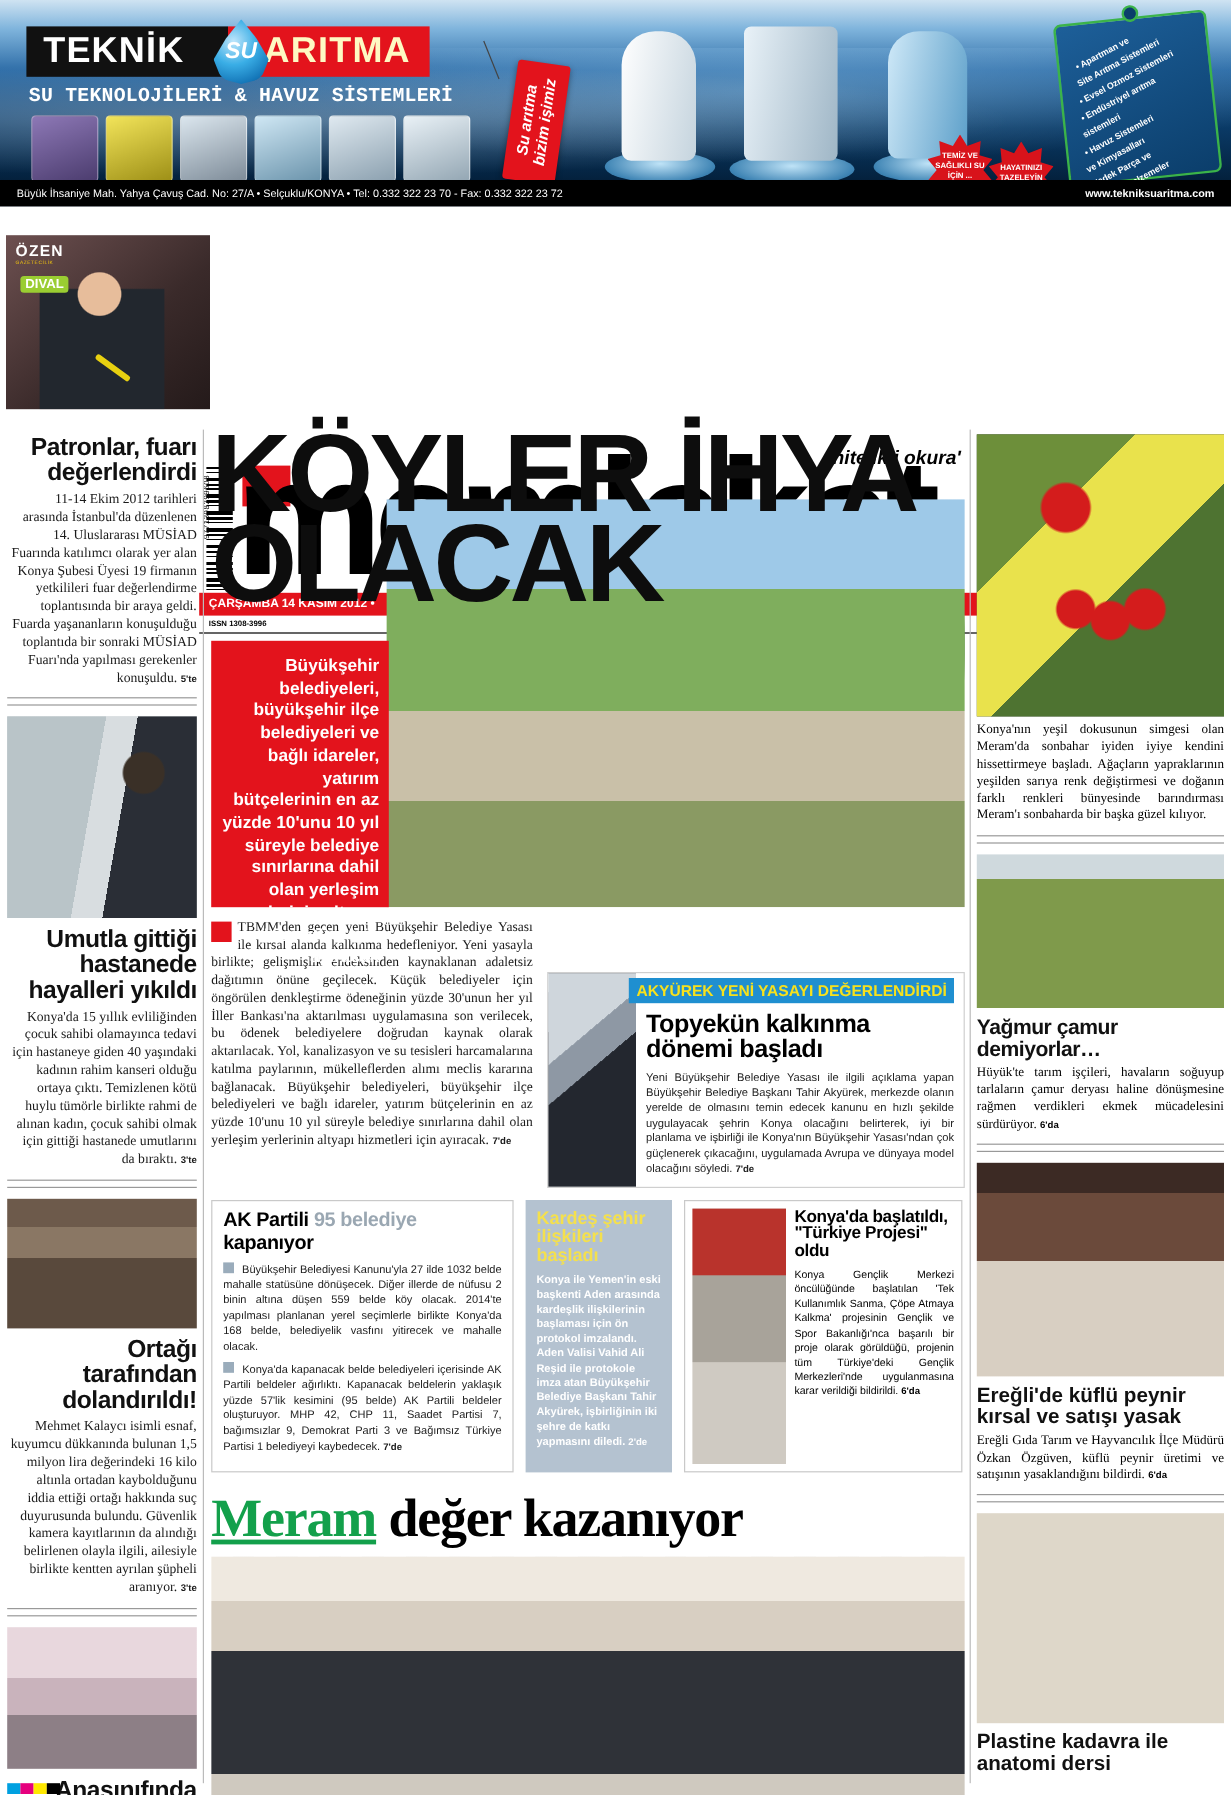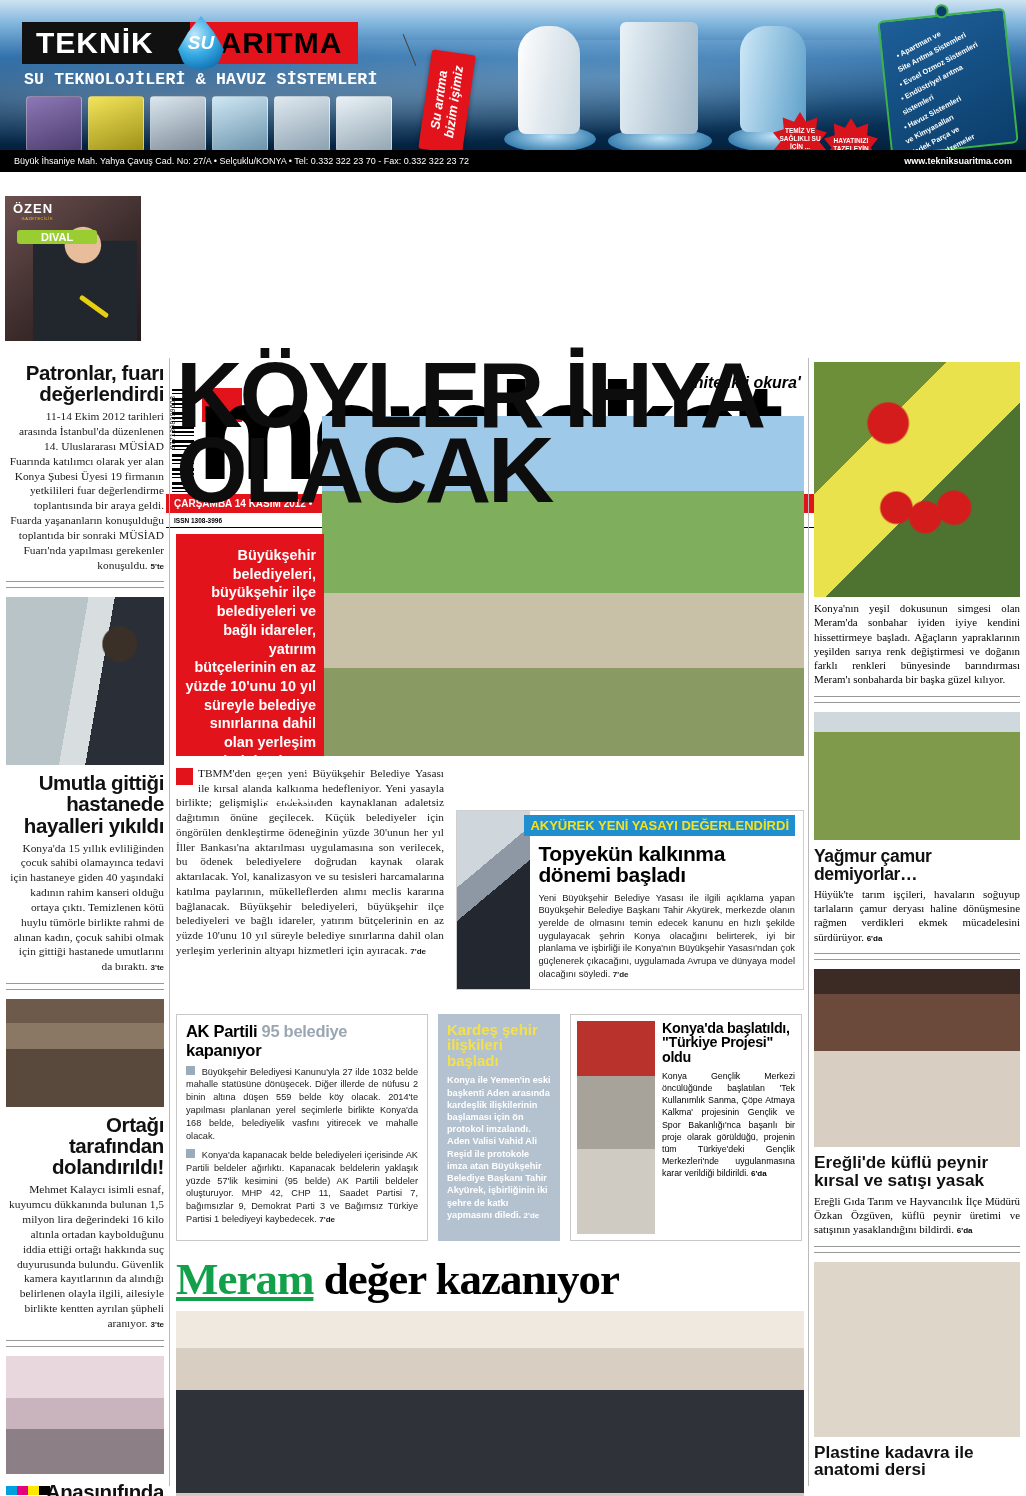--- a/index.html
+++ b/index.html
@@ -21,21 +21,21 @@
     position:absolute; left:0; top:40px; width:1026px; height:120px;
     background: radial-gradient(ellipse at 20% 50%, rgba(255,255,255,.30), rgba(255,255,255,0) 55%),
                 radial-gradient(ellipse at 62% 30%, rgba(180,225,255,.35), rgba(255,255,255,0) 50%);
   }
   .logo-block { position:absolute; left:22px; top:22px; display:flex; align-items:stretch; height:42px; }
   .logo-teknik {
     background:#111; color:#fff; font-weight:bold; font-size:30px; letter-spacing:1px;
     padding:2px 36px 2px 14px; display:flex; align-items:center; font-family:"Liberation Sans",sans-serif;
   }
   .logo-aritma {
-    background:#e3131c; color:#000000; font-weight:bold; font-size:30px; letter-spacing:1px;
+    background:#e3131c; color:#fef9c3; font-weight:bold; font-size:30px; letter-spacing:1px;
     padding:2px 16px 2px 30px; display:flex; align-items:center;text-align:right;
   }
   .logo-drop {
     position:absolute; left:178px; top:16px; width:46px; height:54px;
     background: radial-gradient(circle at 36% 34%, #bfe6fb 0%, #3aaee6 42%, #1476b8 78%, #0d4f80 100%);
     border-radius: 50% 50% 50% 50% / 62% 62% 38% 38%;
     clip-path: polygon(50% 0%, 78% 30%, 100% 62%, 86% 92%, 50% 100%, 14% 92%, 0% 62%, 22% 30%);
     display:flex; align-items:center; justify-content:center;
   }
   .logo-drop span { color:#fff; font-weight:bold; font-size:19px; font-style:italic; }
@@ -97,28 +97,27 @@
   .addr-bar {
     position:absolute; left:0; bottom:0; width:1026px; height:22px; background:#000;
     display:flex; align-items:center; justify-content:space-between; padding:0 14px;
   }
   .addr-bar .l { color:#fff; font-size:9px; }
   .addr-bar .r { color:#fff; font-size:9px; font-weight:bold; }
 
   
   .masthead { position:absolute; left:0; top:176px; width:1026px; height:178px; }
   .ozen-ad {
-    position:absolute; left:5px; top:20px; width:136px; height:145px;
+    position:absolute; left:5px; top:20px; width:170px; height:145px;
     background:linear-gradient(140deg,#6d5050,#3a2a2a 58%,#241a1a);
     overflow:hidden;
-    text-align:right;
   }
   .ozen-ad .tagname { position:absolute; left:8px; top:5px; color:#fff; font-weight:bold; font-size:13px; letter-spacing:1px;}
   .ozen-ad .tagname small { display:block; font-size:4px; color:#f1c40f; letter-spacing:.5px; font-weight:normal;}
-  .ozen-ad .dival { position:absolute; left:12px; top:34px; background:#9acd32; color:#fff; font-weight:bold; font-size:11px; padding:1px 24px; border-radius:3px;}
+  .ozen-ad .dival { position:absolute; left:12px; top:34px; background:#9acd32; color:#fff; font-weight:bold; font-size:11px; padding:1px 4px; border-radius:3px;}
   .ozen-ad .man { position:absolute; left:28px; top:22px; width:104px; height:123px;
       background:radial-gradient(circle at 48% 22%, #e7bd9b 0 16%, rgba(0,0,0,0) 17%),
                  linear-gradient(180deg, rgba(0,0,0,0) 0 18%, #22272e 19% 100%); }
   .ozen-ad .pen { position:absolute; left:72px; top:108px; width:34px; height:5px; background:#e8d010; transform:rotate(36deg); border-radius:2px;}
 
   .barcode { position:absolute; left:166px; top:213px; width:32px; height:110px; }
   .barcode .bars { width:22px; height:104px; margin-left:6px;
     background: repeating-linear-gradient(180deg,#000 0 2px,#fff 2px 4px,#000 4px 5px,#fff 5px 9px,#000 9px 12px,#fff 12px 14px);
   }
   .barcode .num { position:absolute; left:-20px; top:30px; transform:rotate(-90deg); font-size:6.5px; letter-spacing:.5px; white-space:nowrap;}
@@ -245,21 +244,21 @@
   .tbmm-sq { float:left; width:17px; height:17px; background:#e3131c; margin:2px 5px 0 0; }
   .aky-box { width:348px; border:1px solid #cfcfcf; position:relative; display:flex;margin-top:44px; }
   .aky-photo { width:120px; }
   .aky-right { flex:1; padding:0 8px 8px 8px; }
   .aky-banner { background:#1f8fd0; color:#f7e11c; font-weight:bold; font-size:13px;
     padding:3px 6px; margin:4px 0 0 -14px; white-space:nowrap; }
   .aky-hl { font-weight:bold; font-size:21px; line-height:1.02; margin:7px 0 6px; letter-spacing:-.4px; }
   .aky-body { font-size:9.3px; line-height:1.36; text-align:justify; color:#222; }
 
   
-  .three { display:flex; gap:10px; margin-top:24px; }
+  .three { display:flex; gap:10px; margin-top:10px; }
   .bx-ak { width:252px; border:1px solid #c9c9c9; padding:7px 9px 8px; }
   .bx-ak h3 { font-size:16.5px; font-weight:bold; letter-spacing:-.3px; margin-bottom:6px; }
   .bx-ak h3 .gray { color:#9aa7b2; }
   .bx-ak p { font-size:9.2px; line-height:1.40; text-align:justify; color:#1c1c1c; margin-bottom:6px; }
   .minisq { display:inline-block; width:9px; height:9px; background:#9aacbb; margin-right:4px; }
 
   .bx-kardes { width:122px; background:#b4c2d0; padding:8px 8px 8px 9px; }
   .bx-kardes h3 { color:#f4e04d; font-weight:bold; font-size:15px; line-height:1.04; margin-bottom:6px; }
   .bx-kardes p { color:#fff; font-weight:bold; font-size:9.2px; line-height:1.33; }
 

